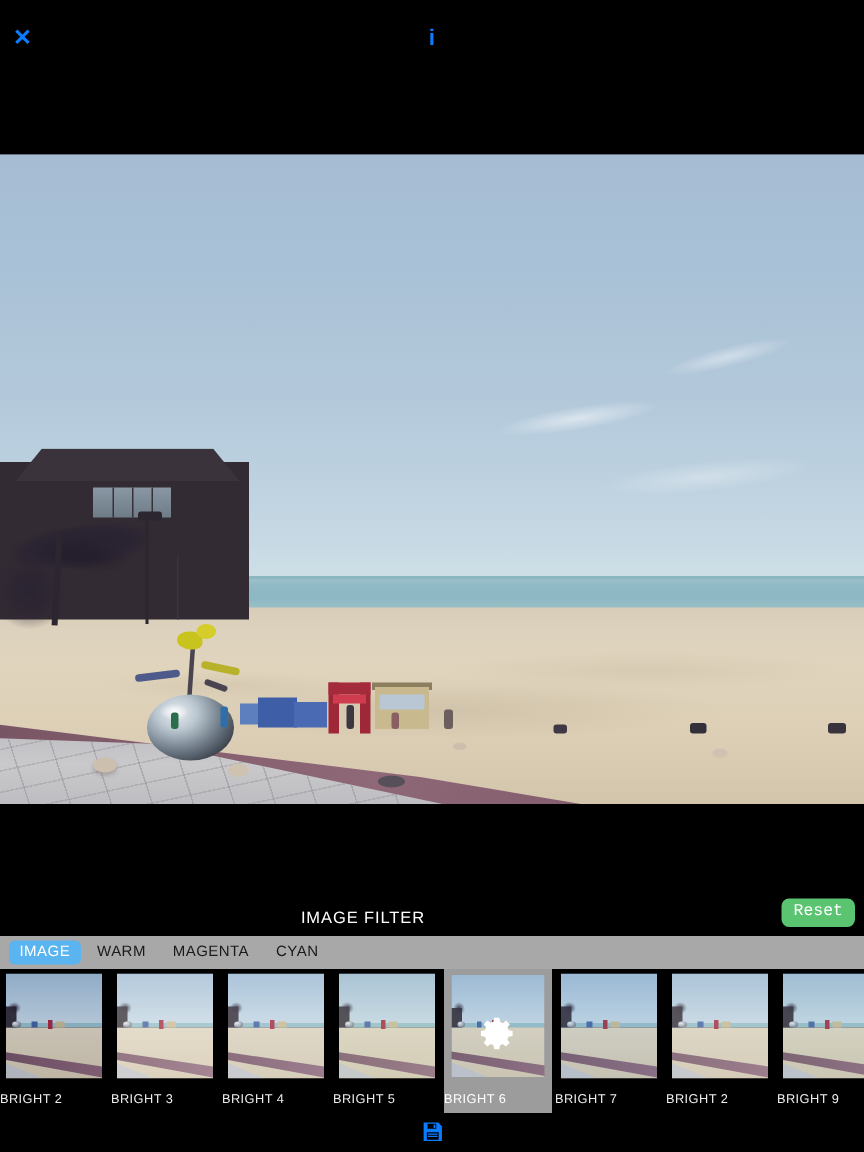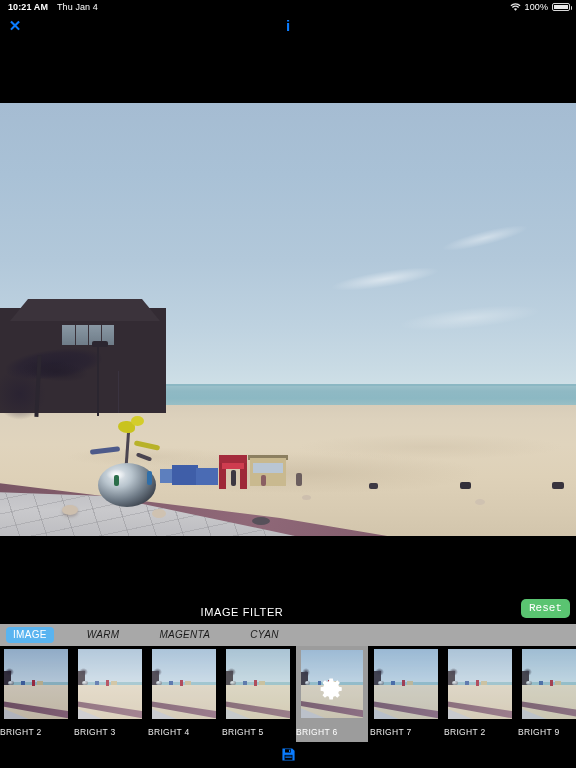--- a/index.html
+++ b/index.html
@@ -296,21 +296,21 @@
     background:#a8a8a8;
     display:flex; align-items:center;
   }
   .tab {
     font-size:10px; color:#1a1a1a; letter-spacing:.3px;
     padding:3px 7px; margin-left:4px; border-radius:4px;
     cursor:pointer; line-height:1;
   }
   .tab:first-child { margin-left:6px; }
   .tab.active { background:#5ab4f0; color:#fff; }
-  .tab.spaced { margin-left:26px;font-style:italic; }
+  .tab.spaced { margin-left:4px; }
 
   .thumbs {
     position:absolute; left:0; top:110px; width:576px; height:100px;
     display:flex; align-items:flex-start;
   }
   .thumb {
     width:72px; height:96px;
     margin-left:2px;
     position:relative;
     cursor:pointer;
@@ -364,37 +364,20 @@
   .save-ico {
     position:absolute; left:281px; top:3px;
     width:15px; height:15px; cursor:pointer;
   }
 </style>
 </head>
 <body>
 
 <div class="app">
 
-  <div class="statusbar">
-    <span class="sb-time">10:21 AM</span>
-    <span class="sb-date">Thu Jan 4</span>
-    <span class="sb-right">
-      <span>
-        <svg class="wifi-ico" viewBox="0 0 16 12">
-          <path d="M8 10.8 L5.6 8.1 a3.6 3.6 0 0 1 4.8 0 Z" fill="#e9e9e9"></path>
-          <path d="M2.8 5.3 A7.6 7.6 0 0 1 13.2 5.3 L11.9 6.7 A5.7 5.7 0 0 0 4.1 6.7 Z" fill="#e9e9e9"></path>
-          <path d="M0.7 2.9 A10.6 10.6 0 0 1 15.3 2.9 L14.1 4.2 A8.8 8.8 0 0 0 1.9 4.2 Z" fill="#e9e9e9"></path>
-        </svg>
-      </span>
-      <span class="sb-pct">100%</span>
-      <span class="batt">
-          <i></i>
-        </span>
-    </span>
-  </div>
 
   <div class="navbar">
     <div class="nav-close">✕</div>
     <div class="nav-info">i</div>
   </div>
 
   <div class="photo-wrap">
     <div class="photo">
       <div class="sky"></div>
       <div class="cloud1"></div>

